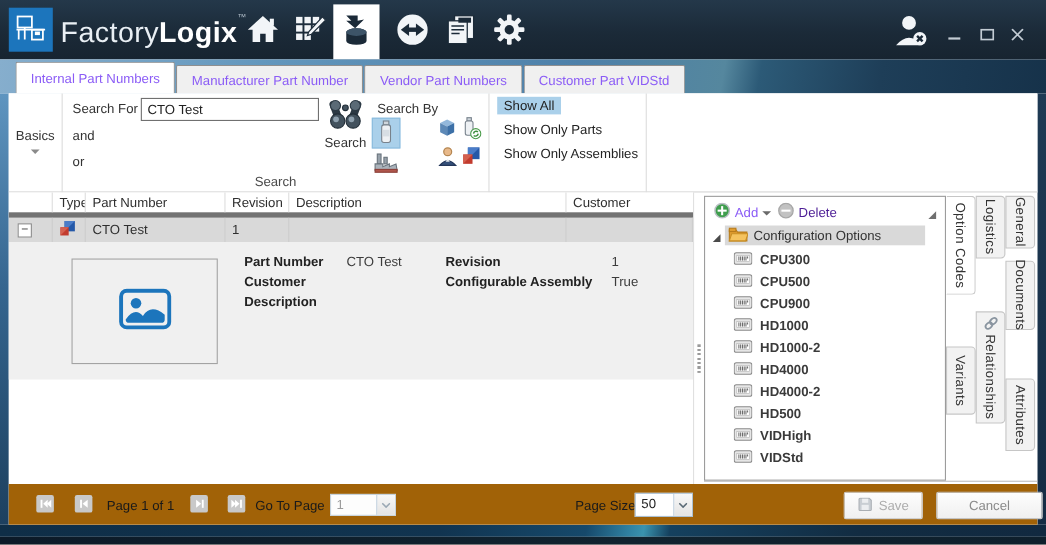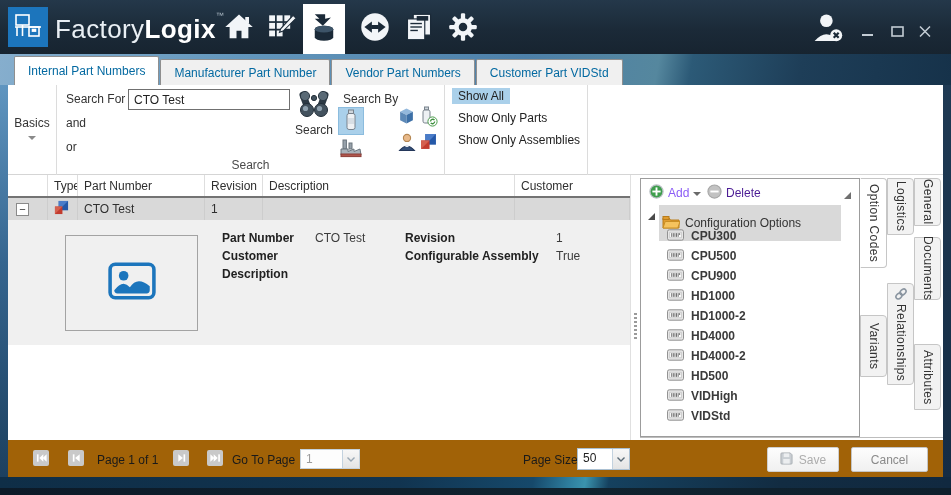--- a/index.html
+++ b/index.html
@@ -35,21 +35,21 @@
   .frame-right { position:absolute; left:943px; top:85px; width:8px; height:392px;
     background:linear-gradient(#1f3a54,#152c44); }
   .frame-bottom { position:absolute; left:0; top:477px; width:951px; height:11px;
     background:linear-gradient(100deg,#0f2e47 0%,#113450 42%,#16496b 56%,#2f80a0 60%,#3a93ae 61.5%,#15415f 64%,#122c42 82%,#112940 100%); }
   .frame-bottom2 { position:absolute; left:0; top:488px; width:951px; height:7px;
     background:linear-gradient(90deg,#0c1a28,#10232f 60%,#0e1f2c); }
 
   
   .tabs { position:absolute; left:14px; bottom:0; display:flex; align-items:flex-end; }
   .tab { height:26px; padding:0 13px; background:#f0f0f0; border:1px solid #8f8f8f; border-bottom:none;
-    display:flex; align-items:center; color:#0369a1; margin-right:1px; border-radius:2px 2px 0 0; white-space:nowrap; }
+    display:flex; align-items:center; color:#8b5cf6; margin-right:1px; border-radius:2px 2px 0 0; white-space:nowrap; }
   .tab.active { background:#fff; height:29px; }
 
   
   .content { position:absolute; left:8px; top:85px; width:935px; height:392px; background:#fff; }
 
   
   .ribbon { position:absolute; left:0; top:0; width:935px; height:90px; background:#fff;
     border-bottom:1px solid #d5d5d5; }
   .grp { position:absolute; top:0; height:90px; border-right:1px solid #dcdcdc; }
   .grp-label { position:absolute; bottom:3px; left:0; width:100%; text-align:center; color:#4a4a4a; }
@@ -59,21 +59,21 @@
   .rlbl { position:absolute; color:#333; white-space:nowrap; }
   .inp-search { position:absolute; left:71px; top:4px; width:162px; height:21px;
     border:1px solid #707070; padding:0 5px; font:inherit; color:#222; background:#fff; }
   .selbox { position:absolute; left:281px; top:22px; width:26px; height:28px; background:#aad0ea;
     border:1px solid #8bbcde; display:flex; align-items:center; justify-content:center; }
   .opt { position:absolute; left:7px; padding:1px 6px; color:#222; white-space:nowrap; }
   .opt.sel { background:#aad0ea; }
 
   
   .tbl-header { position:absolute; left:0; top:90px; width:622px; height:23px;
-    border-bottom:2px solid #737373; display:flex; background:#fff; }
+    border-bottom:5px solid #737373; display:flex; background:#fff; }
   .tbl-row { position:absolute; left:0; top:113px; width:622px; height:22px; background:#d9d9d9;
     display:flex; }
   .cell { display:flex; align-items:center; padding-left:6px; border-right:1px solid #dedede;
     color:#2f2f2f; overflow:hidden; white-space:nowrap; }
   .c0{width:40px}.c1{width:30px}.c2{width:127px}.c3{width:58px}.c4{width:252px}.c5{width:115px;border-right:none}
   .tbl-row .cell { border-right:1px solid #cdcdcd; }
   .expbox { width:13px; height:13px; background:#fff; border:1px solid #8a8a8a; margin-left:8px;
     display:flex; align-items:center; justify-content:center; font-size:11px; line-height:10px; color:#333; }
 
   
@@ -88,21 +88,21 @@
   .split-line { position:absolute; left:622px; top:90px; width:1px; height:265px; background:#e0e0e0; }
   .split-grip { position:absolute; left:626px; top:228px; width:3px; height:26px;
     background:repeating-linear-gradient(#9a9a9a 0 2px, transparent 2px 4px); }
 
   
   .rpanel { position:absolute; left:632px; top:93px; width:220px; height:259px;
     border:1px solid #9c9c9c; background:#fff; }
   .rp-btn { position:absolute; top:5px; display:flex; align-items:center; gap:4px; color:#8b5cf6; }
   .rp-grip { position:absolute; right:7px; top:10px; }
   .tree-arrow { position:absolute; left:6px; top:31px; }
-  .tree-root { position:absolute; left:18px; top:26px; height:36px; display:flex; align-items:center;
+  .tree-root { position:absolute; left:18px; top:26px; height:18px; display:flex; align-items:center;
     gap:5px; background:#d9d9d9; padding:0 40px 0 3px; }
   .tree-item { position:absolute; left:26px; height:18px; display:flex; align-items:center; gap:7px;
     font-weight:bold; color:#3a3a3a; }
 
   
   .vtab { position:absolute; width:27px; writing-mode:vertical-rl;
     display:flex; align-items:center; justify-content:center;
     background:#f2f2f2; border:1px solid #c6c6c6; border-radius:0 4px 4px 0;
     color:#333; letter-spacing:.4px; white-space:nowrap; }
   .vtab.active { background:#fff; border-left-color:#fff; }
@@ -114,21 +114,21 @@
   .flbl { position:absolute; top:13px; color:#222; white-space:nowrap; }
   .combo { position:absolute; display:flex; border:1px solid #abc0d2; background:#fff; }
   .combo .val { flex:1; padding:2px 5px; color:#222; }
   .combo .chev { width:17px; border-left:1px solid #c3d2df; background:linear-gradient(#f7f7f7,#e4e4e4);
     display:flex; align-items:center; justify-content:center; }
   .combo.disabled { border-color:#c6d2dc; background:#fdfdfd; }
   .combo.disabled .val { color:#9c9c9c; }
   .btn { position:absolute; top:7px; height:25px; display:flex; align-items:center; justify-content:center;
     gap:6px; border:1px solid #cfcfcf; background:linear-gradient(#fdfdfd,#f0f0f0); border-radius:2px; }
   .btn.save { left:759px; width:72px; color:#adadad; }
-  .btn.cancel { left:843px; width:77px; color:#8a8a8a; border-color:#c4c4c4; }
+  .btn.cancel { left:843px; width:97px; color:#8a8a8a; border-color:#c4c4c4; }
   .rline { position:absolute; left:632px; top:352px; width:303px; height:1px; background:#bdbdbd; }
 </style>
 </head>
 <body>
 
 <div class="window">
 
   <div class="titlebar">
     <div class="logo">
       <span>

